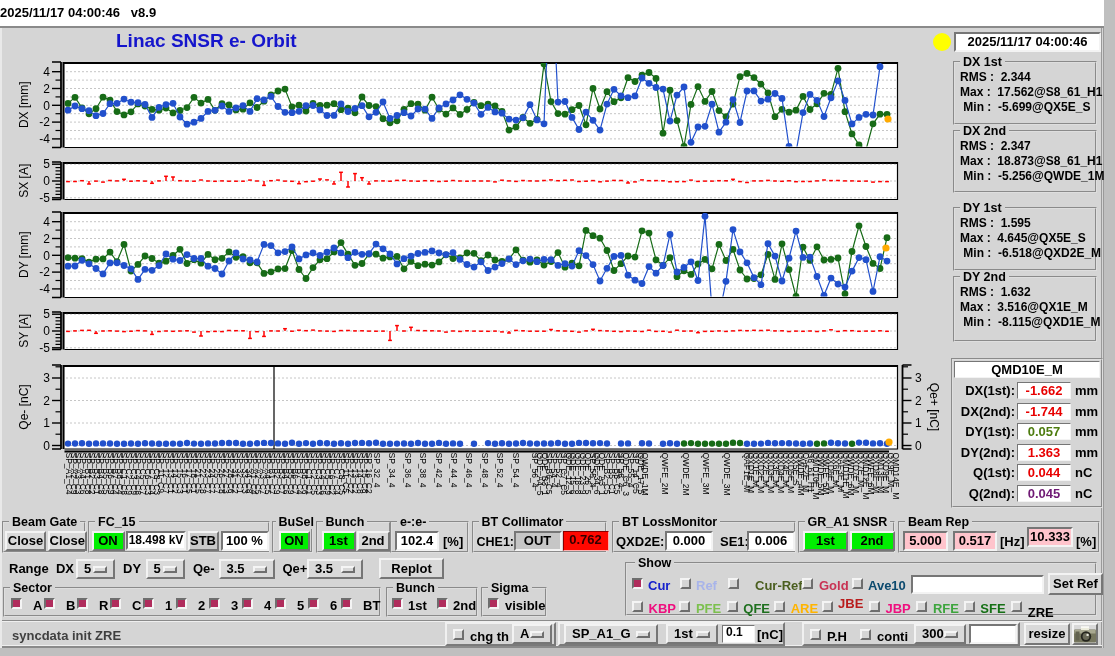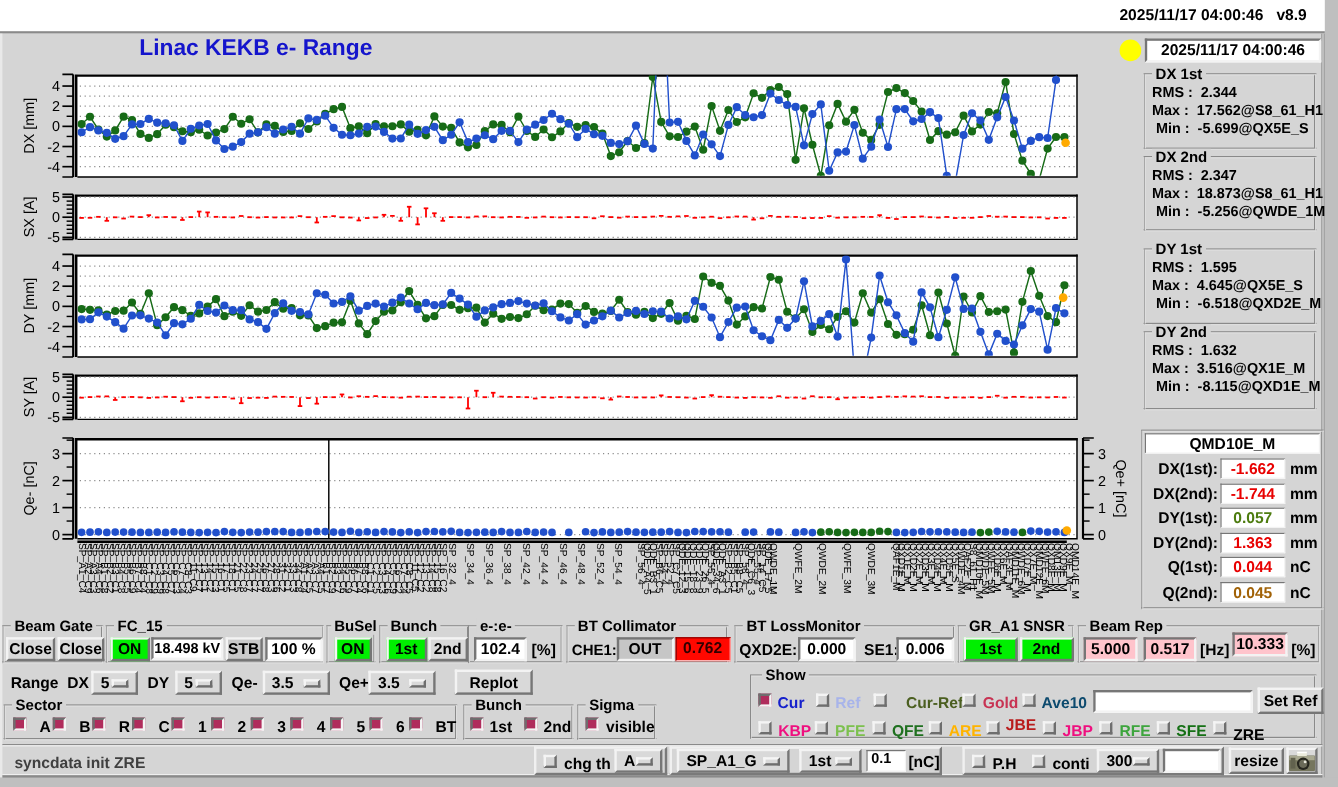--- a/index.html
+++ b/index.html
@@ -1,35 +1,35 @@
 <!DOCTYPE html>
 <html><head><meta charset="utf-8"><style>
 
 *{margin:0;padding:0;box-sizing:border-box}
 html,body{width:1115px;height:656px;position:relative;font-family:"Liberation Sans",sans-serif;background:#bfbfbf;overflow:hidden}
 .abs{position:absolute}
-.topstrip{position:absolute;left:0;top:0;width:1104px;height:28px;background:#fff;border-bottom:2px solid #8a8a8a;text-align:right;font-weight:bold;font-size:13px;line-height:25px;padding-right:15px;color:#000}
+.topstrip{position:absolute;left:0;top:0;width:1104px;height:28px;background:#fff;border-bottom:2px solid #8a8a8a;text-align:left;font-weight:bold;font-size:13px;line-height:25px;padding-right:15px;color:#000}
 .app{position:absolute;left:0;top:28px;width:1104px;height:620px;background:#d5d5d5;border-left:2px solid #e9e9e9;border-right:3px double #9a9a9a}
 .btn{position:absolute;white-space:nowrap;overflow:hidden;background:#d9d9d9;border:2px solid;border-color:#f3f3f3 #767676 #767676 #f3f3f3;font-weight:bold;font-size:13px;text-align:center;color:#000}
 .sunk{border-color:#767676 #f3f3f3 #f3f3f3 #767676}
 .entry{position:absolute;white-space:nowrap;overflow:hidden;background:#fff;border:2px solid;border-color:#767676 #f3f3f3 #f3f3f3 #767676;font-weight:bold;font-size:13px;text-align:center;color:#000}
 .green{background:#00ef00}
 .pink{background:#ffc4cc}
 .frame{position:absolute;border:2px groove #dedede}
 .flabel{position:absolute;top:-8px;left:5px;background:#d5d5d5;padding:0 3px;font-weight:bold;font-size:12.5px;line-height:14px;white-space:nowrap}
 .cb{position:absolute;width:11px;height:11px;background:#d5d5d5;border:2px solid;border-color:#f4f4f4 #6e6e6e #6e6e6e #f4f4f4}
 .cb.on{background:#b02c5c;border-color:#6e6e6e #f4f4f4 #f4f4f4 #6e6e6e}
 .lab{position:absolute;font-weight:bold;font-size:13px;line-height:14px;white-space:nowrap;color:#000}
 .dash{position:absolute;right:6px;top:50%;margin-top:-3.5px;width:14px;height:7px;background:#d9d9d9;border-top:2px solid #f5f5f5;border-left:2px solid #f5f5f5;border-bottom:2px solid #6e6e6e;border-right:2px solid #6e6e6e}
 .opt{text-align:left;padding-left:6px}
 
 </style></head><body>
 <div class="topstrip">2025/11/17 04:00:46&nbsp;&nbsp;&nbsp;v8.9</div>
 <div class="app"></div>
-<div class="abs" style="left:116px;top:30px;font-size:19px;font-weight:bold;color:#1515cc">Linac KEKB e- Range</div>
+<div class="abs" style="left:116px;top:30px;font-size:19px;font-weight:bold;color:#1515cc">Linac SNSR e- Orbit</div>
 <div class="abs" style="left:933px;top:33px;width:18px;height:18px;border-radius:50%;background:#ffff00"></div>
 <div class="entry" style="left:954px;top:32px;width:147px;height:20px;font-size:13px;line-height:16px">2025/11/17 04:00:46</div>
 
 <div class="frame" style="left:953px;top:61px;width:144px;height:64px">
     <span class="flabel">DX 1st</span>
     <div class="lab" style="left:5px;top:7px;font-size:12px">RMS :&nbsp; 2.344</div>
     <div class="lab" style="left:5px;top:22px;font-size:12px">Max :&nbsp; 17.562@S8_61_H1</div>
     <div class="lab" style="left:5px;top:37px;font-size:12px">&nbsp;Min :&nbsp; -5.699@QX5E_S</div>
   </div>
 <div class="frame" style="left:953px;top:130px;width:144px;height:63px">
@@ -62,21 +62,21 @@
     <div class="lab" style="left:0;top:65.0px;width:62px;text-align:right">DY(1st):</div>
     <div class="entry" style="left:64px;top:63.0px;width:54px;height:17px;border-width:1px;color:#4d7c0f;font-size:13px;line-height:15px">0.057</div>
     <div class="lab" style="left:122px;top:65.0px">mm</div>
     <div class="lab" style="left:0;top:85.5px;width:62px;text-align:right">DY(2nd):</div>
     <div class="entry" style="left:64px;top:83.5px;width:54px;height:17px;border-width:1px;color:#e80000;font-size:13px;line-height:15px">1.363</div>
     <div class="lab" style="left:122px;top:85.5px">mm</div>
     <div class="lab" style="left:0;top:106.0px;width:62px;text-align:right">Q(1st):</div>
     <div class="entry" style="left:64px;top:104.0px;width:54px;height:17px;border-width:1px;color:#e80000;font-size:13px;line-height:15px">0.044</div>
     <div class="lab" style="left:122px;top:106.0px">nC</div>
     <div class="lab" style="left:0;top:126.5px;width:62px;text-align:right">Q(2nd):</div>
-    <div class="entry" style="left:64px;top:124.5px;width:54px;height:17px;border-width:1px;color:#a16207;font-size:13px;line-height:15px">0.045</div>
+    <div class="entry" style="left:64px;top:124.5px;width:54px;height:17px;border-width:1px;color:#701a75;font-size:13px;line-height:15px">0.045</div>
     <div class="lab" style="left:122px;top:126.5px">nC</div>
   </div>
 
 <div class="frame" style="left:2px;top:521px;width:84px;height:32px">
     <span class="flabel" style="left:5px">Beam Gate</span>
     <div class="btn" style="left:1px;top:8px;width:41px;height:20px;line-height:16px;font-size:13px">Close</div>
     <div class="btn" style="left:43.5px;top:8px;width:39px;height:20px;line-height:16px;font-size:13px">Close</div>
   </div>
 <div class="frame" style="left:88px;top:521px;width:182px;height:32px">
     <span class="flabel" style="left:5px">FC_15</span>

